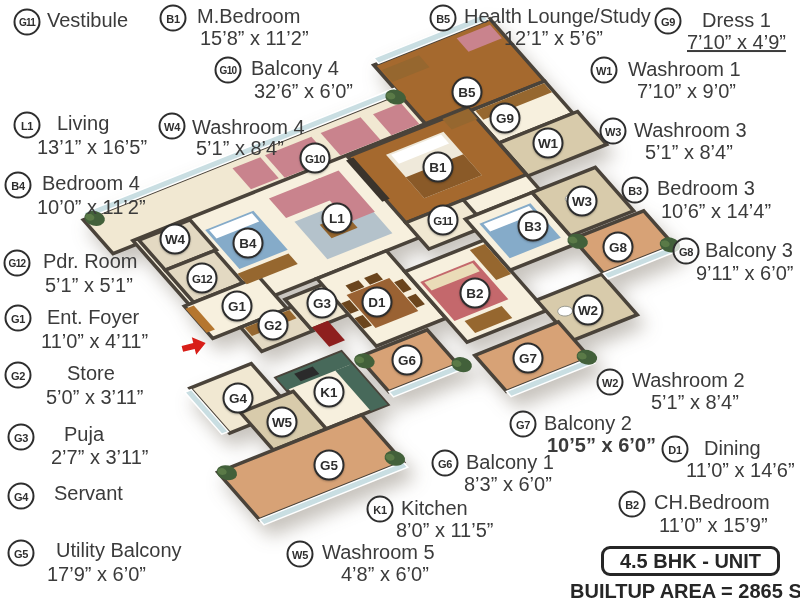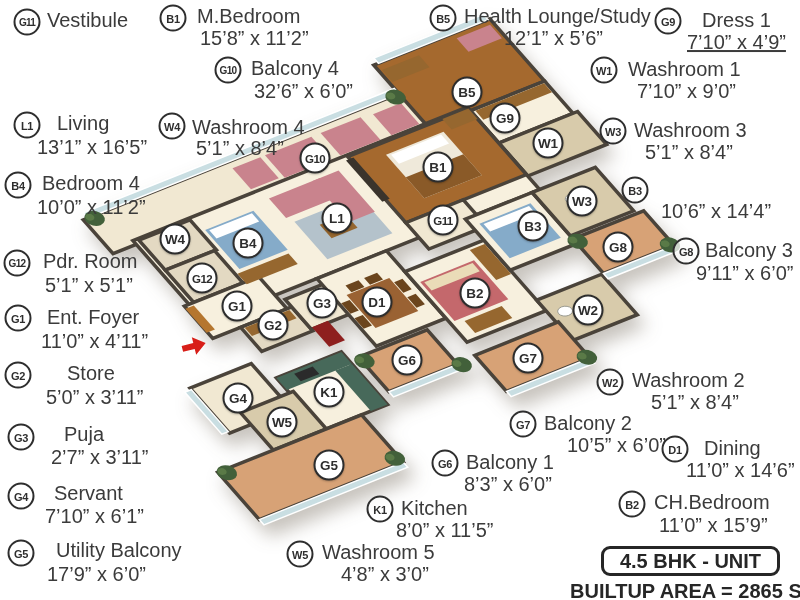--- a/index.html
+++ b/index.html
@@ -165,20 +165,21 @@
       <div class="mk" style="left: 175px; top: 239px;">W4</div>
       <div class="lgd-circle" style="left: 613px; top: 131px;">W3</div>
       <div class="lgd-name" style="left: 634px; top: 131px;">Washroom 3</div>
       <div class="lgd-dims" style="left: 645px; top: 153px;">5’1” x 8’4”</div>
       <div class="mk" style="left: 582px; top: 201px;">W3</div>
       <div class="lgd-circle" style="left: 18px; top: 185px;">B4</div>
       <div class="lgd-name" style="left: 42px; top: 184px;">Bedroom 4</div>
       <div class="lgd-dims" style="left: 37px; top: 208px;">10’0” x 11’2”</div>
       <div class="mk" style="left: 248px; top: 243px;">B4</div>
       <div class="lgd-circle" style="left: 635px; top: 190px;">B3</div>
+      <div class="lgd-name" style="left: 657px; top: 189px;">Bedroom 3</div>
       <div class="lgd-dims" style="left: 661px; top: 212px;">10’6” x 14’4”</div>
       <div class="mk" style="left: 533px; top: 226px;">B3</div>
       <div class="lgd-circle len3" style="left: 17px; top: 263px;">G12</div>
       <div class="lgd-name" style="left: 43px; top: 262px;">Pdr. Room</div>
       <div class="lgd-dims" style="left: 45px; top: 286px;">5’1” x 5’1”</div>
       <div class="mk len3" style="left: 202px; top: 278px;">G12</div>
       <div class="lgd-circle" style="left: 686px; top: 251px;">G8</div>
       <div class="lgd-name" style="left: 705px; top: 251px;">Balcony 3</div>
       <div class="lgd-dims" style="left: 696px; top: 274px;">9’11” x 6’0”</div>
       <div class="mk" style="left: 618px; top: 247px;">G8</div>
@@ -193,49 +194,48 @@
       <div class="lgd-circle" style="left: 610px; top: 382px;">W2</div>
       <div class="lgd-name" style="left: 632px; top: 381px;">Washroom 2</div>
       <div class="lgd-dims" style="left: 651px; top: 403px;">5’1” x 8’4”</div>
       <div class="mk" style="left: 588px; top: 310px;">W2</div>
       <div class="lgd-circle" style="left: 21px; top: 437px;">G3</div>
       <div class="lgd-name" style="left: 64px; top: 435px;">Puja</div>
       <div class="lgd-dims" style="left: 51px; top: 458px;">2’7” x 3’11”</div>
       <div class="mk" style="left: 322px; top: 303px;">G3</div>
       <div class="lgd-circle" style="left: 523px; top: 424px;">G7</div>
       <div class="lgd-name" style="left: 544px; top: 424px;">Balcony 2</div>
-      <div class="lgd-dims" style="left: 567px; top: 446px;">10’5” x 6’0”</div>
+      <div class="lgd-dims" style="left: 547px; top: 446px; font-weight: bold;">10’5” x 6’0”</div>
       <div class="mk" style="left: 528px; top: 358px;">G7</div>
       <div class="lgd-circle" style="left: 675px; top: 449px;">D1</div>
       <div class="lgd-name" style="left: 704px; top: 449px;">Dining</div>
       <div class="lgd-dims" style="left: 686px; top: 471px;">11’0” x 14’6”</div>
       <div class="mk" style="left: 377px; top: 302px;">D1</div>
       <div class="lgd-circle" style="left: 21px; top: 496px;">G4</div>
       <div class="lgd-name" style="left: 54px; top: 494px;">Servant</div>
-      <div class="lgd-dims" style="left: 45px; top: 517px;">7’10” x 6’1”</div>
       <div class="mk" style="left: 238px; top: 398px;">G4</div>
       <div class="lgd-circle" style="left: 445px; top: 463px;">G6</div>
       <div class="lgd-name" style="left: 466px; top: 463px;">Balcony 1</div>
       <div class="lgd-dims" style="left: 464px; top: 485px;">8’3” x 6’0”</div>
       <div class="mk" style="left: 407px; top: 360px;">G6</div>
       <div class="lgd-circle" style="left: 632px; top: 504px;">B2</div>
       <div class="lgd-name" style="left: 654px; top: 503px;">CH.Bedroom</div>
       <div class="lgd-dims" style="left: 659px; top: 526px;">11’0” x 15’9”</div>
       <div class="mk" style="left: 475px; top: 293px;">B2</div>
       <div class="lgd-circle" style="left: 21px; top: 553px;">G5</div>
       <div class="lgd-name" style="left: 56px; top: 551px;">Utility Balcony</div>
       <div class="lgd-dims" style="left: 47px; top: 575px;">17’9” x 6’0”</div>
       <div class="mk" style="left: 329px; top: 465px;">G5</div>
       <div class="lgd-circle" style="left: 380px; top: 509px;">K1</div>
       <div class="lgd-name" style="left: 401px; top: 509px;">Kitchen</div>
       <div class="lgd-dims" style="left: 396px; top: 531px;">8’0” x 11’5”</div>
       <div class="mk" style="left: 329px; top: 392px;">K1</div>
       <div class="lgd-circle" style="left: 300px; top: 554px;">W5</div>
       <div class="lgd-name" style="left: 322px; top: 553px;">Washroom 5</div>
-      <div class="lgd-dims" style="left: 341px; top: 575px;">4’8” x 3’0”</div>
+      <div class="lgd-dims" style="left: 341px; top: 575px;">4’8” x 6’0”</div>
       <div class="mk" style="left: 282px; top: 422px;">W5</div>
     </div>
 
   <svg id="entry-arrow" width="26" height="20" viewBox="0 0 26 20" style="left: 194px; top: 346px;">
       <path d="M1 7 h12 v-6 l12 9 -12 9 v-6 h-12 z" fill="#d81e18"></path>
     </svg>
 
   <div id="unit-box">4.5 BHK - UNIT</div>
   <div id="builtup">BUILTUP AREA = 2865 SQ.FT.</div>
 </div>

